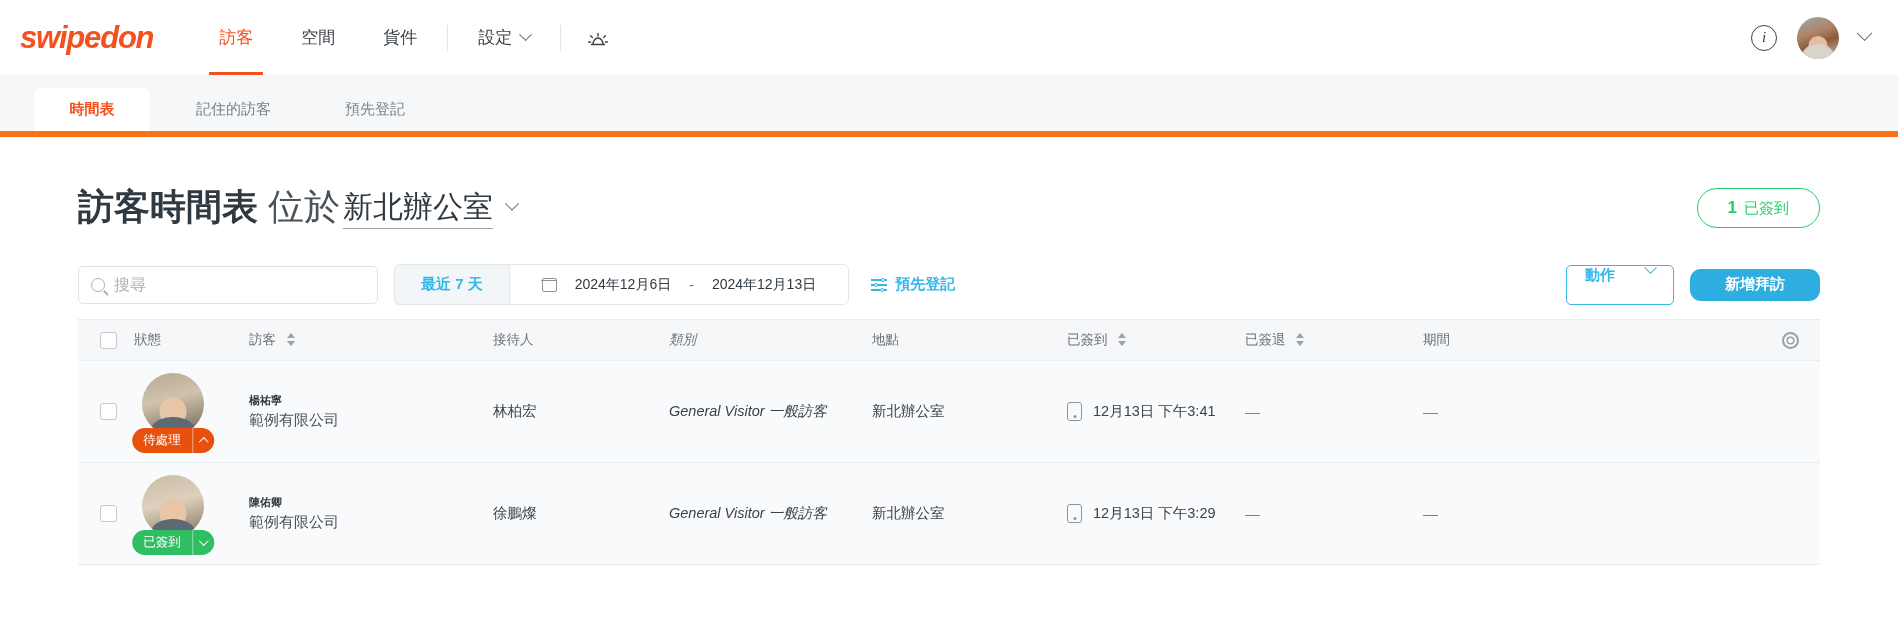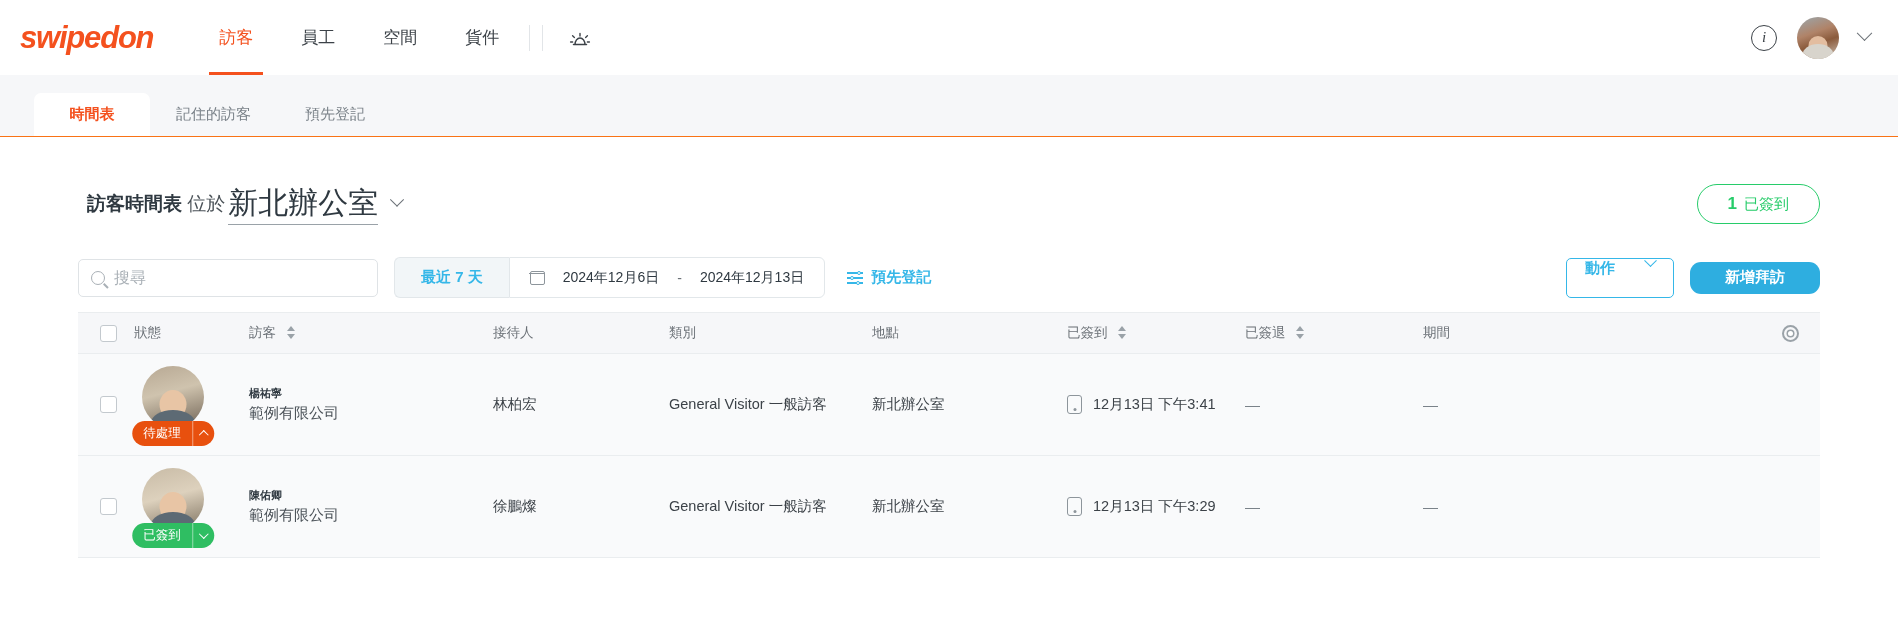--- a/index.html
+++ b/index.html
@@ -108,21 +108,22 @@
     cursor: pointer; flex: none;
   }
 
   
   .tabstrip {
     background: #f6f7f9;
     height: 62px;
     padding: 0 34px;
     display: flex;
     align-items: flex-end;
-    border-bottom: 1px solid #f97316;
+    border-bottom: 6px solid #f97316;
+    gap: 20px;
   }
   .tab {
     height: 43px;
     min-width: 116px;
     padding: 0 26px;
     display: flex; align-items: center; justify-content: center;
     font-size: 15px;
     color: #7a8289;
     cursor: pointer;
     border-radius: 7px 7px 0 0;
@@ -135,25 +136,24 @@
   }
 
   
   .page { padding: 0 78px; position: relative; }
 
   .title-row {
     display: flex; align-items: center;
     padding-top: 46px;
   }
   .page-title {
-    font-size: 19px;
+    font-size: 36px;
     font-weight: 700;
     color: #2f3941;
     white-space: nowrap;
-    margin-left: 9px;
   }
   .page-title .light { font-weight: 400; color: #4b5258; }
   .loc-link {
     font-size: 30px; font-weight: 400; color: #2f3941;
     border-bottom: 1.6px solid #9aa2a8;
     cursor: pointer; white-space: nowrap;
     margin-left: 3px;
   }
   .loc-chev {
     width: 10px; height: 10px;
@@ -219,21 +219,21 @@
     display: flex; align-items: center; justify-content: center;
     padding: 0 26px;
     font-size: 15px; font-weight: 700; color: #35b7e8;
     cursor: pointer; white-space: nowrap;
   }
   .range-dates {
     background: #fff;
     border: 1px solid #e2e7ea;
     border-radius: 0 6px 6px 0;
     display: flex; align-items: center;
-    padding: 0 20px; gap: 18px;
+    padding: 0 32px; gap: 18px;
     font-size: 14px; color: #2f3941;
     cursor: pointer; white-space: nowrap;
   }
   .ico-cal {
     width: 15px; height: 14px;
     border: 1.4px solid #8d959b; border-radius: 2px;
     position: relative; flex: none;
   }
   .ico-cal::before {
     content:""; position:absolute; left:-1.4px; right:-1.4px; top:1.5px;
@@ -301,21 +301,21 @@
     display: flex; align-items: center;
     height: 102px;
     background: #f9fafb;
     border-bottom: 1px solid #eaedef;
     position: relative;
   }
   .c-check { width: 56px; padding-left: 22px; flex: none; }
   .c-status { width: 115px; flex: none; }
   .c-visitor { width: 244px; flex: none; }
   .c-host { width: 176px; flex: none; }
-  .c-type { width: 203px; flex: none; }
+  .c-type { width: 203px; flex: none; font-style: italic; }
   .c-loc { width: 195px; flex: none; }
   .c-in { width: 178px; flex: none; }
   .c-out { width: 178px; flex: none; }
   .c-dur { flex: 1; }
   .c-gear { width: 60px; flex: none; display:flex; justify-content:center; }
 
   .chkbox {
     width: 17px; height: 17px;
     border: 1.5px solid #c3c9ce;
     border-radius: 3px; background: #fff;
@@ -412,29 +412,30 @@
 <body>
 
 <div class="header">
   <div class="logo">swipedon</div>
 
   <div class="nav">
     <div class="nav-item active">
       <span>訪客</span>
     </div>
     <div class="nav-item">
-      <span>員工</span>
-    </div>
-    <div class="nav-item">
       <span>空間</span>
     </div>
     <div class="nav-item">
       <span>貨件</span>
     </div>
     <div class="nav-sep"></div>
+    <div class="nav-item">
+      <span>設定</span>
+      <span class="chev"></span>
+    </div>
     <div class="nav-sep"></div>
     <div class="nav-icon-btn">
       <svg width="26" height="26" viewBox="0 0 26 26" aria-hidden="true">
         <path d="M6.5 19.5h13" stroke="#3c4248" stroke-width="1.5" fill="none" stroke-linecap="round"></path>
         <path d="M8 19.5c0-3.6 2.3-6.5 5-6.5s5 2.9 5 6.5" stroke="#3c4248" stroke-width="1.5" fill="none"></path>
         <path d="M13 11v-2.6M7.4 12.4 5.6 10.8M18.6 12.4l1.8-1.6M5.6 17h-2M22.4 17h-2" stroke="#3c4248" stroke-width="1.4" stroke-linecap="round"></path>
       </svg>
     </div>
   </div>
 

